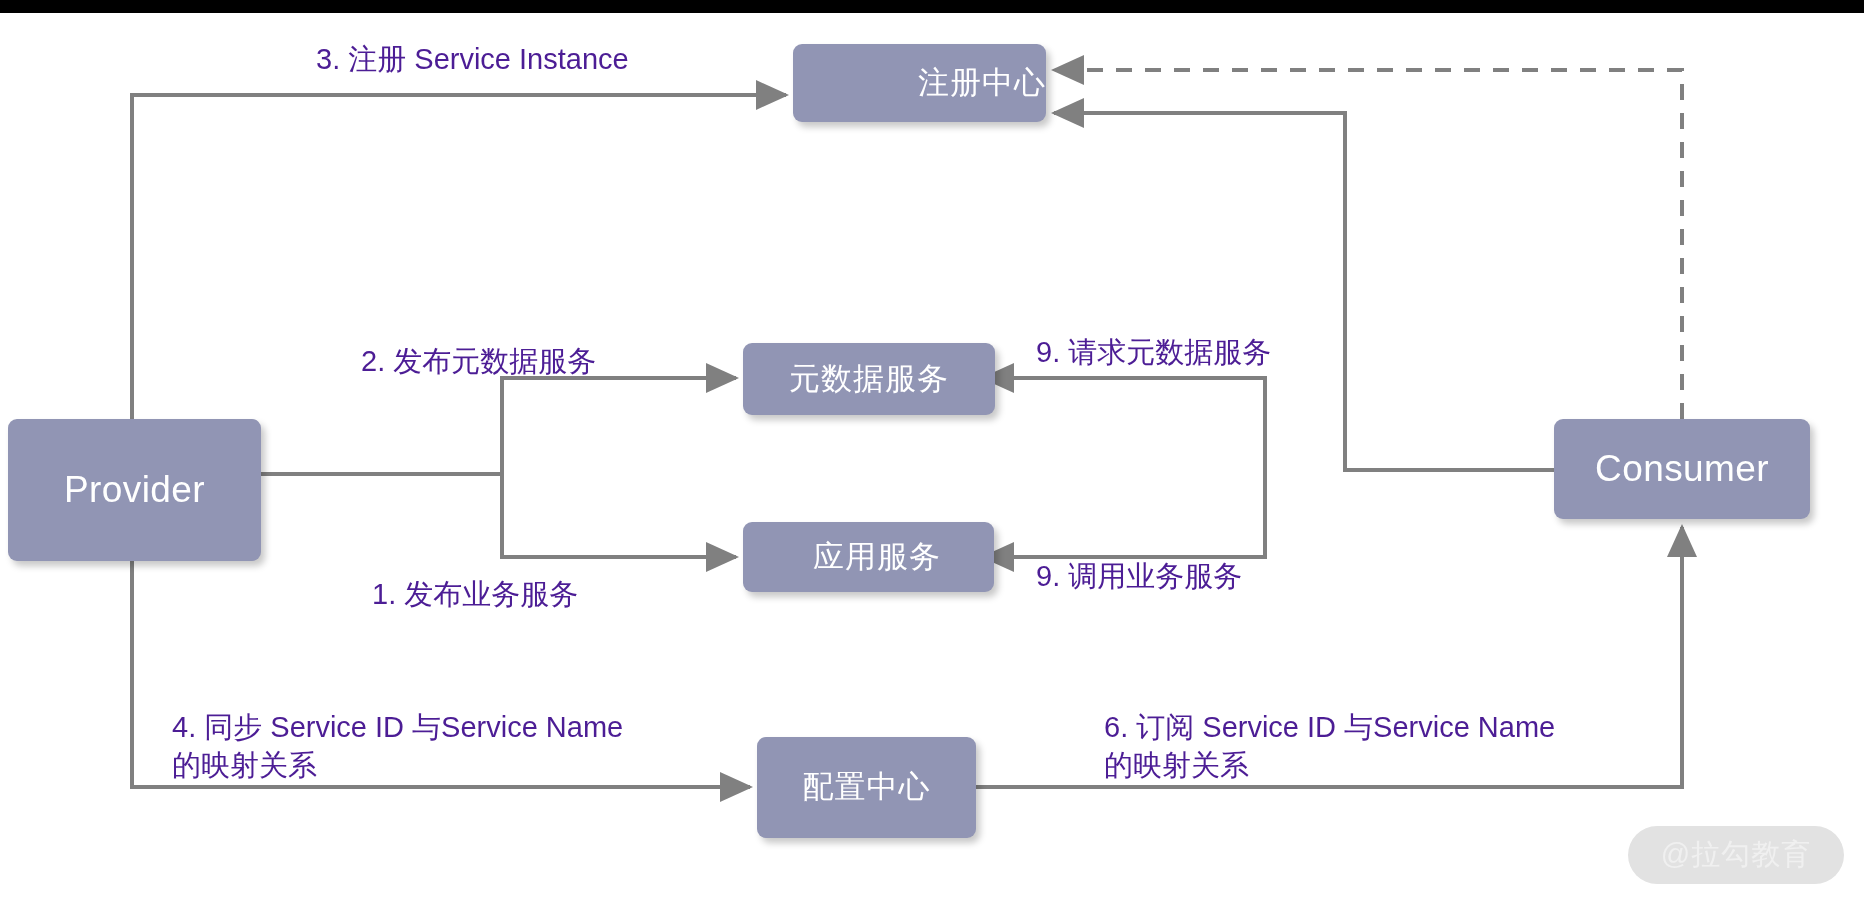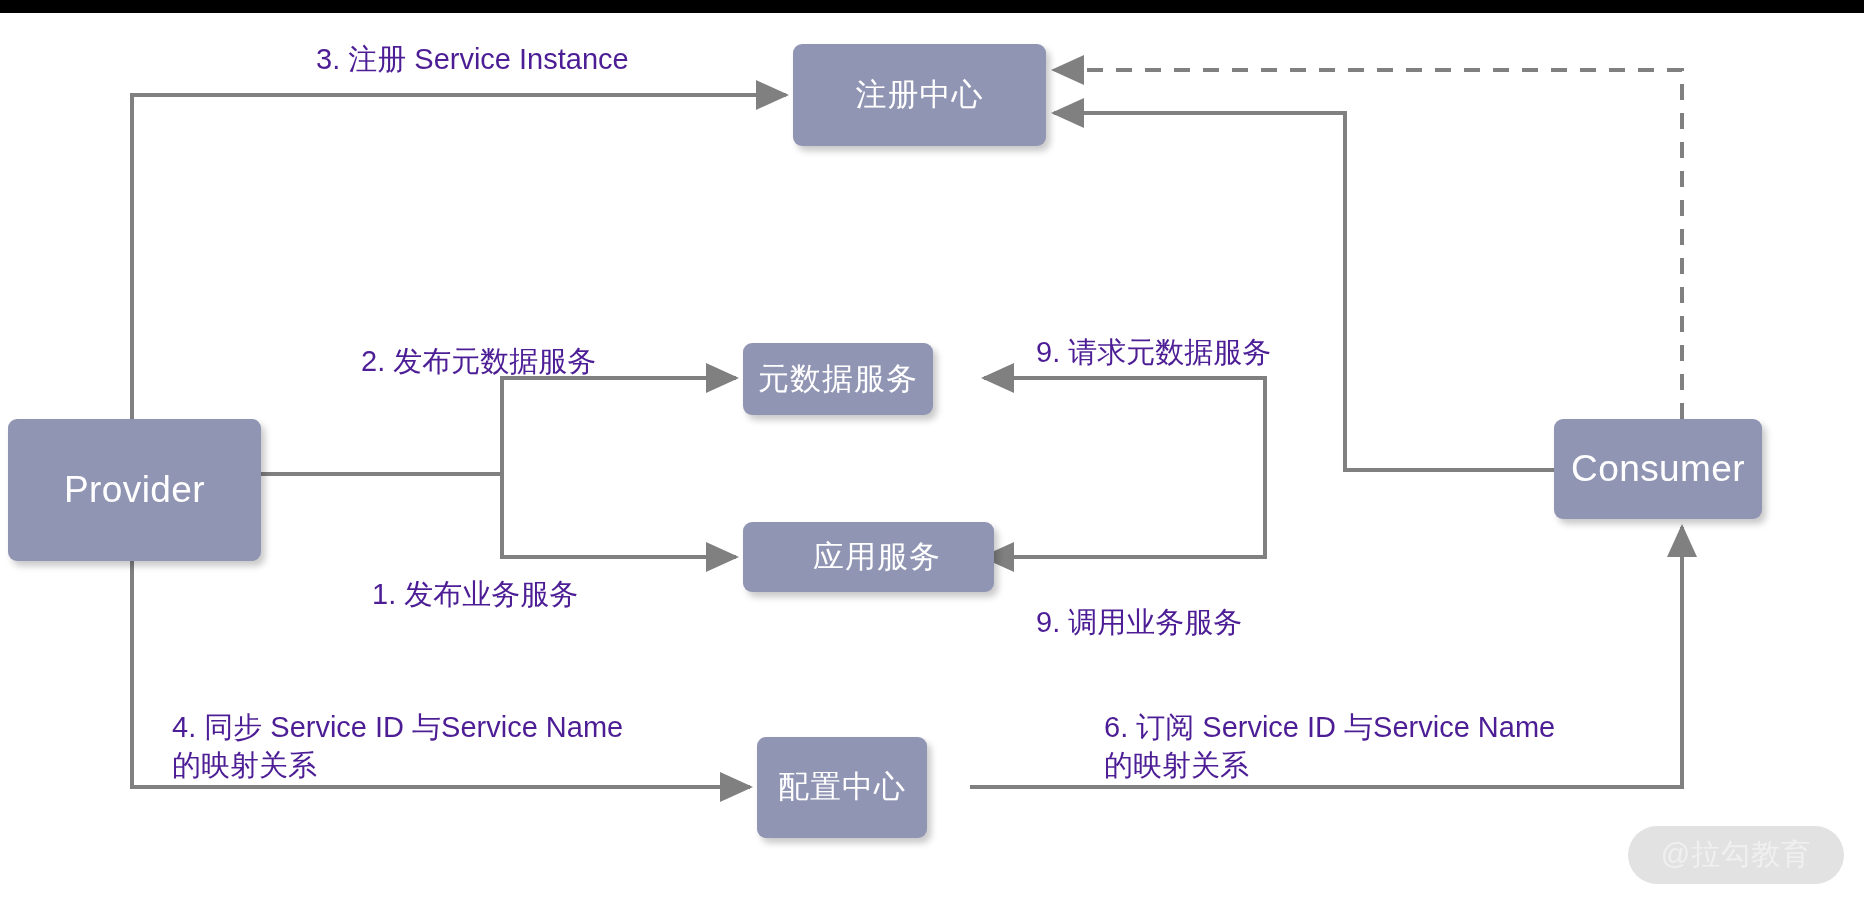--- a/index.html
+++ b/index.html
@@ -41,28 +41,28 @@
     align-items: center;
     justify-content: center;
     color: #ffffff;
     text-align: center;
     line-height: 1.1;
     user-select: none;
   }
   .node-label { display: block; }
 
   .node-provider { left: 8px;  top: 419px; width: 253px; height: 142px; }
-  .node-consumer { left: 1554px; top: 419px; width: 208px; height: 100px; }
+  .node-consumer { left: 1554px; top: 419px; width: 256px; height: 100px; }
   .node-provider .node-label,
   .node-consumer .node-label { font-size: 37px; letter-spacing: .4px; }
 
-  .node-registry { left: 793px; top: 44px;  width: 253px; height: 102px; }
-  .node-meta     { left: 743px; top: 343px; width: 190px; height: 72px; }
+  .node-registry { left: 793px; top: 44px;  width: 253px; height: 78px; justify-content: flex-end; }
+  .node-meta     { left: 743px; top: 343px; width: 252px; height: 72px; }
   .node-app      { left: 743px; top: 522px; width: 234px; height: 70px; padding-left: 17px; }
-  .node-config   { left: 757px; top: 737px; width: 170px; height: 101px; }
+  .node-config   { left: 757px; top: 737px; width: 219px; height: 101px; }
   .node-registry .node-label,
   .node-meta .node-label,
   .node-app .node-label,
   .node-config .node-label { font-size: 31px; letter-spacing: 1px; }
 
   .lbl {
     position: absolute;
     color: #4c1d95;
     font-size: 29px;
     line-height: 1.32;
@@ -140,21 +140,21 @@
   </div>
 
   <div class="node node-config">
     <span class="node-label">配置中心</span>
   </div>
 
   <div class="lbl" style="left:316px; top:40px;">3. 注册 Service Instance</div>
   <div class="lbl" style="left:361px; top:342px;">2. 发布元数据服务</div>
   <div class="lbl" style="left:1036px; top:333px;">9. 请求元数据服务</div>
   <div class="lbl" style="left:372px; top:575px;">1. 发布业务服务</div>
-  <div class="lbl" style="left:1036px; top:603px;">9. 调用业务服务</div>
+  <div class="lbl" style="left:1036px; top:557px;">9. 调用业务服务</div>
   <div class="lbl" style="left:172px; top:708px;">4. 同步 Service ID 与Service Name
 的映射关系</div>
   <div class="lbl" style="left:1104px; top:708px;">6. 订阅 Service ID 与Service Name
 的映射关系</div>
 
   <div id="watermark">
     <span>@拉勾教育</span>
   </div>
 
 </div>

